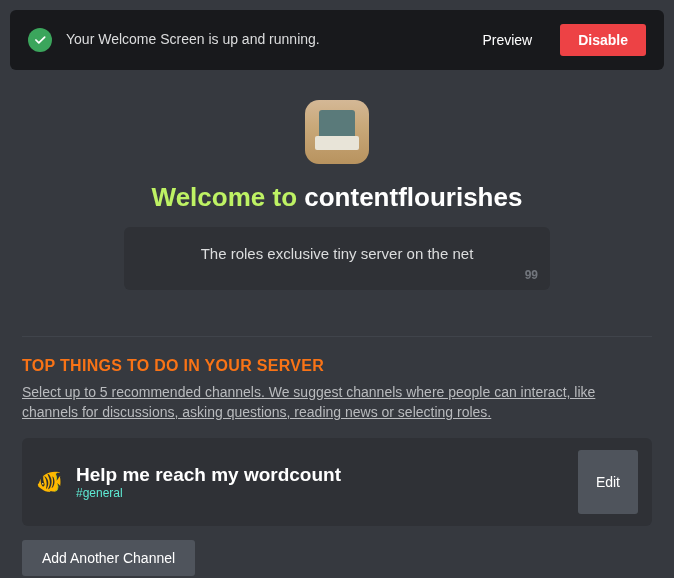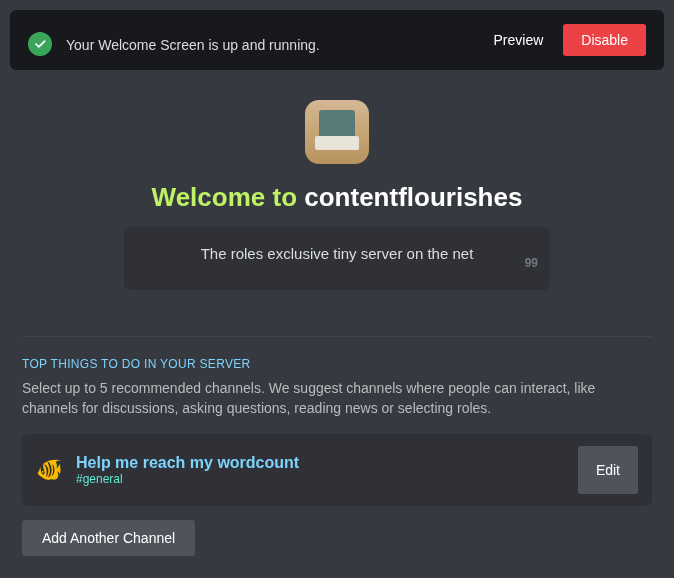--- a/index.html
+++ b/index.html
@@ -13,57 +13,57 @@
 }
 .container {
   background: #36393f;
   height: 100%;
 }
 .banner {
   background: #18191c;
   border-radius: 6px;
   padding: 14px 18px;
   display: flex;
-  align-items: flex-end;
+  align-items: center;
   gap: 14px;
   margin: 6px 6px 0 6px;
 }
 .banner-check {
   width: 24px;
   height: 24px;
   border-radius: 50%;
   background: #3ba55c;
   display: flex;
   align-items: center;
   justify-content: center;
   flex-shrink: 0;
 }
 .banner-check svg { width: 14px; height: 14px; }
 .banner-text {
   flex: 1;
   color: #dcddde;
   font-size: 14px;
   line-height: 1.4;
 }
-.banner-buttons { display: flex; gap: 8px; }
+.banner-buttons { display: flex; gap: 16px; }
 .btn-preview {
   background: transparent;
   color: #fff;
   border: none;
   font-size: 14px;
   font-weight: 500;
   cursor: pointer;
   padding: 8px 12px;
 }
 .btn-disable {
   background: #ed4245;
   color: #fff;
   border: none;
   font-size: 14px;
-  font-weight: 400;
+  font-weight: 700;
   cursor: pointer;
   padding: 8px 18px;
   border-radius: 3px;
 }
 .welcome-section {
   text-align: center;
   padding: 30px 20px 20px 20px;
 }
 .server-icon {
   width: 64px;
@@ -105,74 +105,75 @@
   border-radius: 6px;
   margin: 0 100px;
   padding: 18px 16px 28px 16px;
   position: relative;
   color: #dcddde;
   font-size: 15px;
 }
 .char-count {
   position: absolute;
   right: 12px;
-  bottom: 20px;
+  bottom: 8px;
   color: #72767d;
   font-size: 12px;
   font-weight: bold;
 }
 .divider {
   height: 1px;
   background: #40444b;
   margin: 26px 18px 20px 18px;
 }
 .section-heading {
-  color: #7dd3fc;
-  font-size: 12px;
-  font-weight: 400;
+  color: #f97316;
+  font-size: 16px;
+  font-weight: 700;
   letter-spacing: 0.3px;
   padding: 0 18px 8px 18px;
 }
 .section-desc {
   color: #b9bbbe;
   font-size: 14px;
   line-height: 1.4;
   padding: 0 18px 16px 18px;
+  text-decoration: underline;
 }
 .channel-card {
   background: #2f3136;
   border-radius: 6px;
   margin: 0 18px 14px 18px;
   padding: 12px 14px;
   display: flex;
   align-items: center;
   gap: 14px;
 }
 .channel-emoji {
   font-size: 22px;
   width: 26px;
   text-align: center;
 }
 .channel-info { flex: 1; }
 .channel-title {
-  color: #7dd3fc;
-  font-size: 16px;
+  color: #ffffff;
+  font-size: 19px;
   font-weight: 600;
 }
 .channel-name {
   color: #5eead4;
   font-size: 12px;
 }
 .btn-edit {
   background: #4f545c;
   color: #fff;
   border: none;
   font-size: 14px;
   font-weight: 500;
-  padding: 16px 18px;
+  padding: 24px 18px;
   border-radius: 3px;
   cursor: pointer;
 }
 .btn-add {
   background: #4f545c;
   color: #fff;
   border: none;
   font-size: 14px;
   font-weight: 500;
   padding: 10px 20px;

